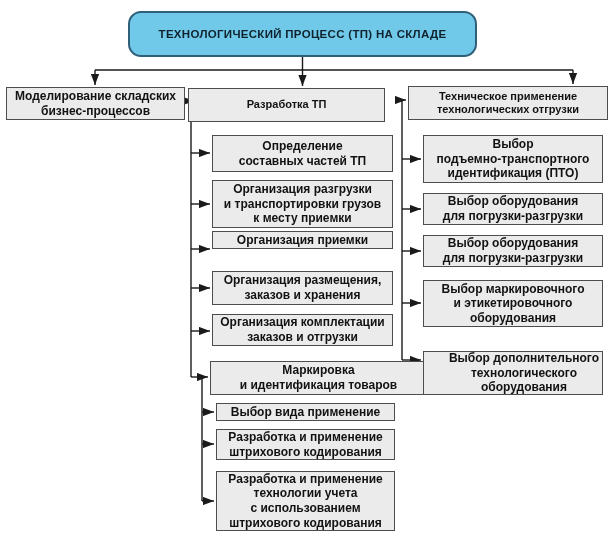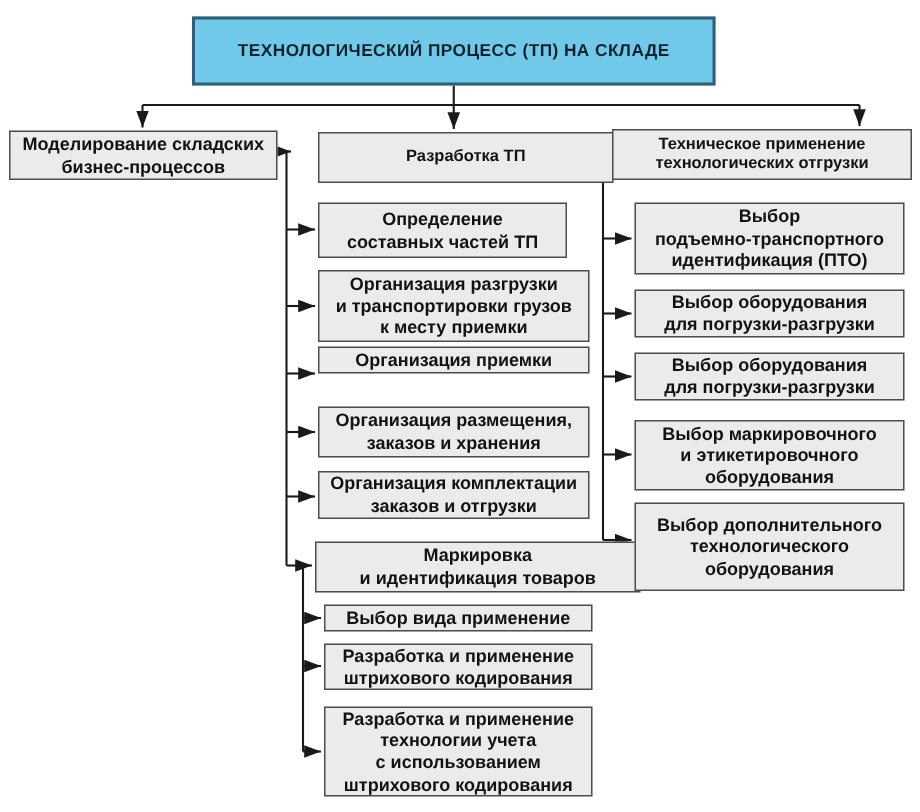--- a/index.html
+++ b/index.html
@@ -59,33 +59,33 @@
       <path d="M402,360 L402,100"></path>
       <path d="M402,100 L406,100" marker-end="url(#arr)"></path>
       <path d="M402,159 L421,159" marker-end="url(#arr)"></path>
       <path d="M402,209 L421,209" marker-end="url(#arr)"></path>
       <path d="M402,251 L421,251" marker-end="url(#arr)"></path>
       <path d="M402,303 L421,303" marker-end="url(#arr)"></path>
       <path d="M402,360 L421,360" marker-end="url(#arr)"></path>
     </g>
   </svg>
 
-  <div class="node title-node" style="left:128px; top:11px; width:349px; height:46px;">
+  <div class="node title-node" style="left:128px; top:11px; width:349px; height:46px;border-radius:13px;">
     <span>ТЕХНОЛОГИЧЕСКИЙ ПРОЦЕСС (ТП) НА СКЛАДЕ</span>
   </div>
 
   <div class="node item" style="left:6px; top:87px; width:179px; height:33px;">
     <span>Моделирование складских
 бизнес-процессов</span>
   </div>
 
-  <div class="node hdr" style="left:212px; top:88px; width:197px; height:34px;">
+  <div class="node hdr" style="left:188px; top:88px; width:197px; height:34px;">
     <span>Разработка ТП</span>
   </div>
-  <div class="node item" style="left:212px; top:135px; width:166px; height:37px;">
+  <div class="node item" style="left:212px; top:135px; width:181px; height:37px;">
     <span>Определение
 составных частей ТП</span>
   </div>
   <div class="node item" style="left:212px; top:180px; width:181px; height:48px;">
     <span>Организация разгрузки
 и транспортировки грузов
 к месту приемки</span>
   </div>
   <div class="node item" style="left:212px; top:231px; width:181px; height:18px;">
     <span>Организация приемки</span>
@@ -131,19 +131,19 @@
   </div>
   <div class="node item" style="left:423px; top:235px; width:180px; height:32px;">
     <span>Выбор оборудования
 для погрузки-разгрузки</span>
   </div>
   <div class="node item" style="left:423px; top:280px; width:180px; height:47px;">
     <span>Выбор маркировочного
 и этикетировочного
 оборудования</span>
   </div>
-  <div class="node item" style="left:423px; top:335px; width:180px; height:59px;">
+  <div class="node item" style="left:423px; top:351px; width:180px; height:44px;justify-content:flex-end;">
     <span>Выбор дополнительного
 технологического
 оборудования</span>
   </div>
 
 </div>
 
 </body></html>

